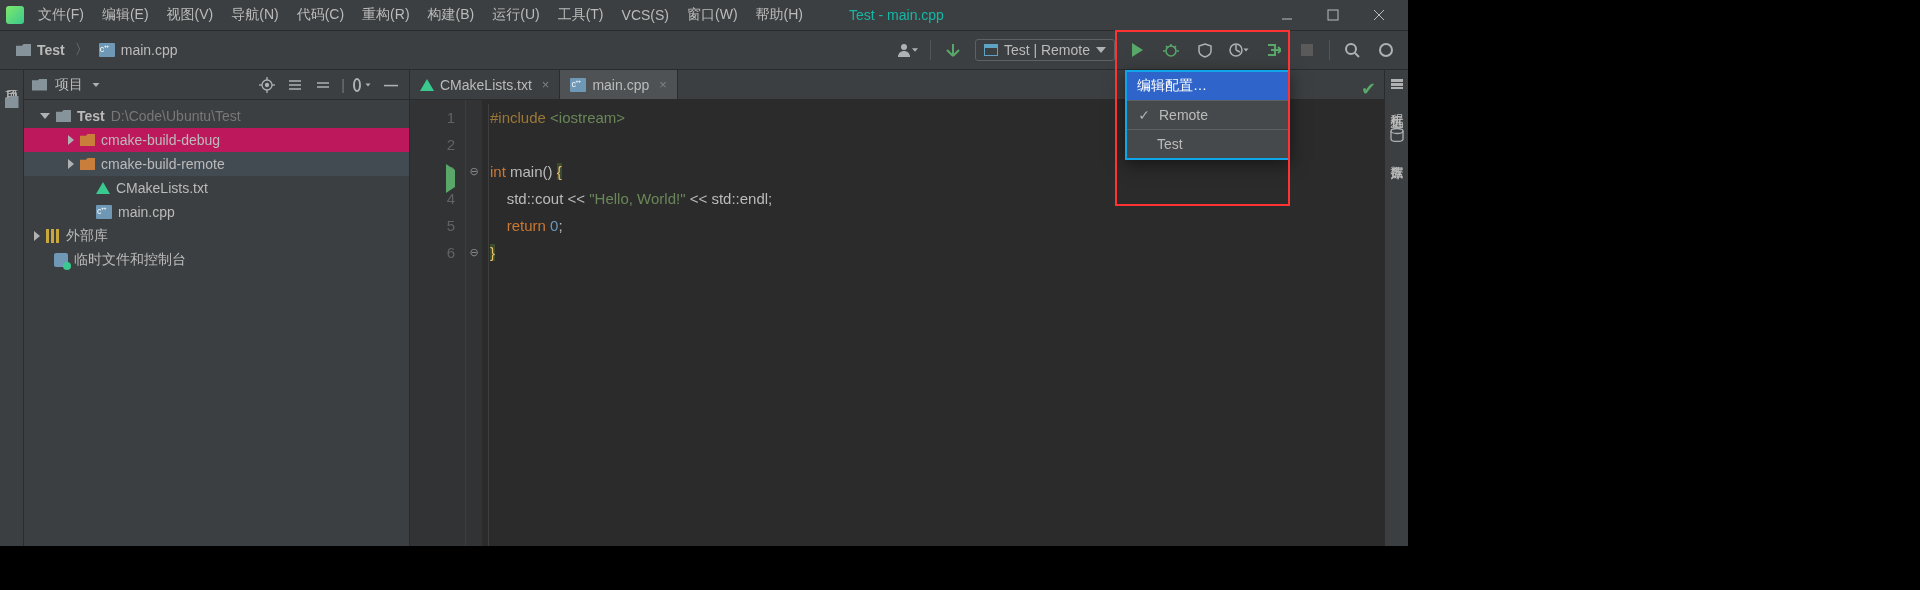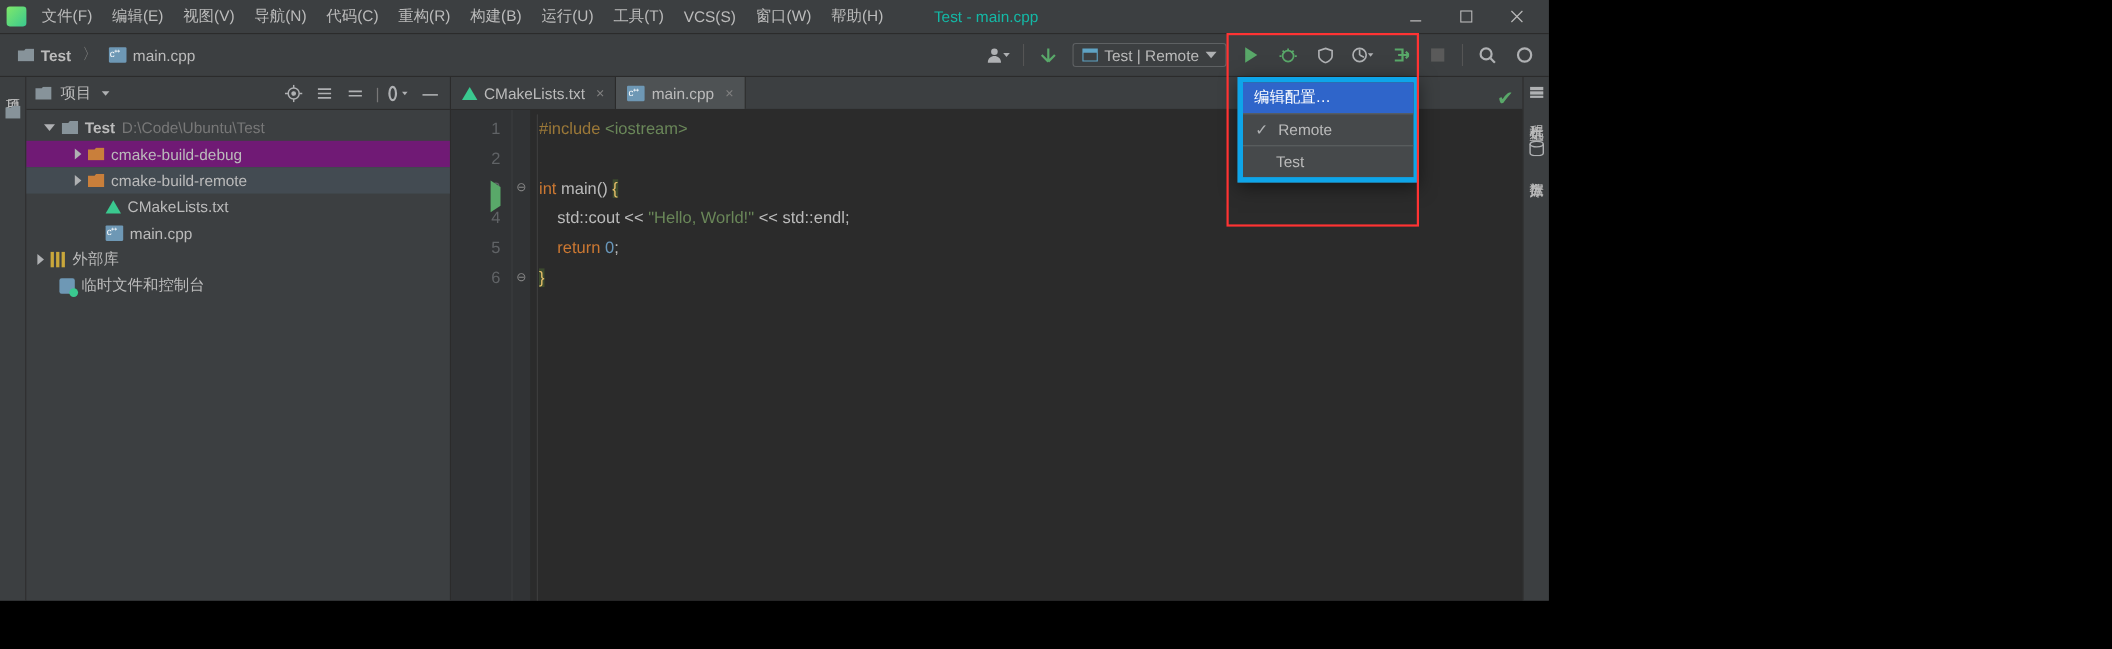--- a/index.html
+++ b/index.html
@@ -30,21 +30,21 @@
   .runcfg { display:flex; align-items:center; gap:6px; border:1px solid #5e6163; padding:2px 8px; border-radius:3px; background:#3c3f41; }
   .runcfg .app-ic { width:14px;height:12px;border:1.5px solid #5fa3c4;border-top:4px solid #5fa3c4; }
   .tri-down { width:0;height:0;border-left:5px solid transparent;border-right:5px solid transparent;border-top:6px solid #afb1b3; }
   .play { width:0;height:0;border-top:7px solid transparent;border-bottom:7px solid transparent;border-left:11px solid #59a869; }
   .bug-ic svg{stroke:#59a869;}
   .vline { width:1px; height:20px; background:#555; }
 
   .highlight-box { position:absolute; border:2px solid #ff3333; top:30px; left:1115px; width:175px; height:176px; pointer-events:none; z-index:50; }
 
   
-  .dropdown { position:absolute; top:70px; left:1125px; width:165px; background:#46494b; border:5px solid #0ea5e9; z-index:40; box-shadow:0 4px 16px rgba(0,0,0,0.5); }
+  .dropdown { position:absolute; top:70px; left:1125px; width:165px; background:#46494b; border:2px solid #0ea5e9; z-index:40; box-shadow:0 4px 16px rgba(0,0,0,0.5); }
   .dropdown .dditem { height:28px; display:flex; align-items:center; gap:8px; padding:0 10px; }
   .dropdown .dditem.sel { background:#2f65ca; color:#ffffff; }
   .dropdown .sep { height:1px; background:#5e6163; }
   .check { width:14px; text-align:center; color:#afb1b3; }
 
   
   .body { display:flex; height:calc(100% - 70px); }
   .lstrip { width:24px; background:#3c3f41; border-right:1px solid #2b2b2b; display:flex; flex-direction:column; align-items:center; padding-top:10px; gap:16px; }
   .lstrip .vtext { writing-mode:vertical-rl; font-size:13px; color:#bbbbbb; }
   .lstrip .ic { width:14px;height:12px; background:#87939a; clip-path:polygon(0 15%,40% 15%,50% 0,100% 0,100% 100%,0 100%); }
@@ -53,21 +53,21 @@
   .rstrip .vtext { writing-mode:vertical-rl; font-size:13px; color:#bbbbbb; }
 
   .project { width:386px; background:#3c3f41; border-right:1px solid #2b2b2b; display:flex; flex-direction:column; }
   .proj-head { height:30px; display:flex; align-items:center; padding:0 8px; gap:8px; border-bottom:1px solid #2b2b2b; }
   .proj-head .spacer { flex:1; }
   .proj-head .hic { width:20px;height:20px; display:flex;align-items:center;justify-content:center;}
   .tri-right{ width:0;height:0;border-top:5px solid transparent;border-bottom:5px solid transparent;border-left:6px solid #afb1b3; display:inline-block;}
   .tri-down-s{ width:0;height:0;border-left:5px solid transparent;border-right:5px solid transparent;border-top:6px solid #afb1b3; display:inline-block;}
   .tree { padding:4px 0; }
   .row { height:24px; display:flex; align-items:center; gap:6px; padding-left:8px; }
-  .row.sel0 { background:#701a75; }
+  .row.sel0 { background:#be185d; }
   .lvl1{padding-left:16px;} .lvl2{padding-left:44px;} .lvl3{padding-left:72px;}
   .folder-orange{ width:15px;height:12px;background:#c97f3b;clip-path:polygon(0 15%,40% 15%,50% 0,100% 0,100% 100%,0 100%); }
   .folder-grey{ width:15px;height:12px;background:#87939a;clip-path:polygon(0 15%,40% 15%,50% 0,100% 0,100% 100%,0 100%); }
   .cmake-ic{ width:0;height:0;border-left:7px solid transparent;border-right:7px solid transparent;border-bottom:12px solid #3ac98f; display:inline-block; position:relative;}
   .lib-ic{ width:14px;height:14px; display:flex; gap:2px;}
   .lib-ic span{width:3px;height:14px;background:#c9a73b;}
   .scratch-ic{ width:14px;height:14px;background:#6e98b5;border-radius:2px;position:relative;}
   .scratch-ic:after{content:"";position:absolute;right:-3px;bottom:-3px;width:8px;height:8px;border-radius:50%;background:#3ac98f;}
   .txt-dim{color:#787878;}
 

